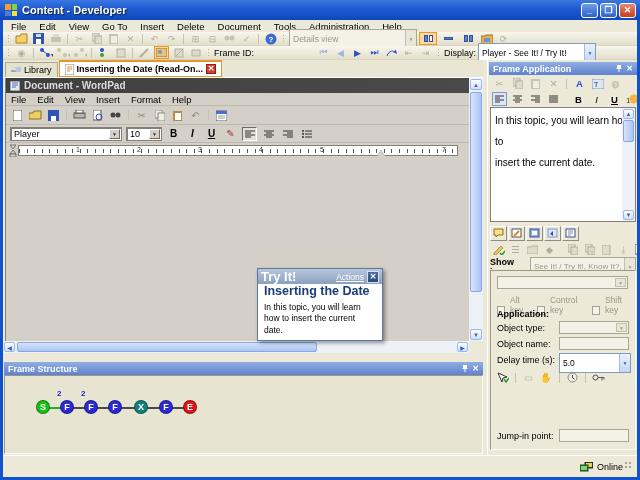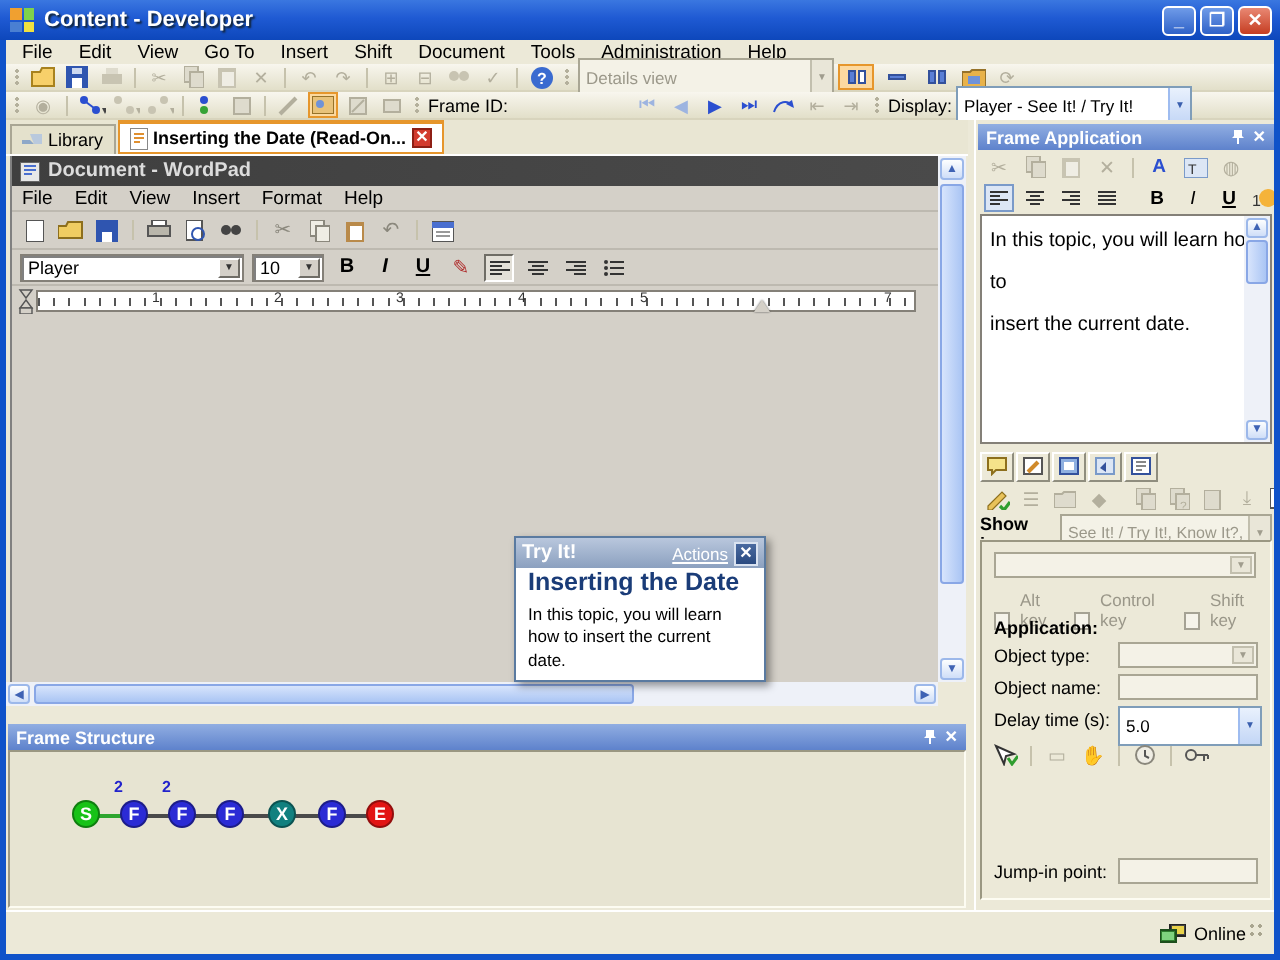--- a/index.html
+++ b/index.html
@@ -50,21 +50,21 @@
   .wp-doc{left:0;top:81px;width:464px;height:182px;background:#d4d0c8;}
   
   .sbv{left:469px;top:78px;width:14px;height:263px;background:#eef1f8;}
   .sbh{left:3px;top:341px;width:466px;height:12px;background:#eef1f8;}
   .sba{position:absolute;background:linear-gradient(#fdfefe,#cfdef8);border:1px solid #9cb8ea;color:#3f63b4;display:flex;align-items:center;justify-content:center;font-size:6px;border-radius:2px;}
   .sbt{position:absolute;background:linear-gradient(90deg,#d7e4fc,#aac5f4);border:1px solid #89a7e6;border-radius:2px;}
   .sbt.h{background:linear-gradient(#d7e4fc,#aac5f4);}
   
   .tryit{left:257px;top:268px;width:126px;height:73px;border:1px solid #5a7aa0;background:#fff;box-shadow:2px 2px 4px rgba(0,0,0,.4);overflow:hidden;}
   .tryit-head{left:0;top:0;width:124px;height:15px;background:linear-gradient(180deg,#b9c7dd,#8ba0bf);display:flex;align-items:center;padding:0 3px;gap:3px;}
-  .tryit-title{color:#fff;font-size:10px;font-weight:bold;flex:1;}
+  .tryit-title{color:#fff;font-size:13px;font-weight:bold;flex:1;}
   .tryit-actions{color:#fff;font-size:8.5px;text-decoration:underline;}
   .tryit-x{width:12px;height:12px;background:linear-gradient(#4a6aa0,#2a4a80);border:1px solid #d9e2f0;color:#fff;font-size:8px;display:flex;align-items:center;justify-content:center;font-weight:bold;}
   .tryit-h1{color:#1a3c78;font-size:12.5px;font-weight:bold;margin:7px 6px 4px 6px;}
   .tryit-body{color:#000;font-size:8.5px;margin:2px 6px;line-height:1.35;}
   
   .phead{background:linear-gradient(#91aee2,#5e82cc);color:#fff;font-size:9px;font-weight:bold;display:flex;align-items:center;padding:0 4px;gap:3px;}
   .phx{margin-left:auto;display:flex;gap:3px;align-items:center;color:#fff;font-size:8px;font-weight:bold;}
   .fp{left:487px;top:60px;width:150px;height:395px;background:#ece9d8;border-left:1px solid #fff;}
   .fs{left:3px;top:362px;width:481px;height:93px;background:#ece9d8;}
   .fs-body{left:1px;top:13px;width:479px;height:79px;background:#e7e4d2;border:1px solid;border-color:#9a9782 #fdfcf2 #fdfcf2 #9a9782;}
@@ -107,21 +107,21 @@
     <span class="wbtn">❐</span>
     <span class="wbtn close">✕</span>
   </div>
 
   <div class="r menubar">
     <span>File</span>
     <span>Edit</span>
     <span>View</span>
     <span>Go To</span>
     <span>Insert</span>
-    <span>Shift</span>
+    <span>Delete</span>
     <span>Document</span>
     <span>Tools</span>
     <span>Administration</span>
     <span>Help</span>
   </div>
 
   <div class="r tbar">
     <span class="handle"></span>
     <span class="ib">
         <svg width="13" height="11">

